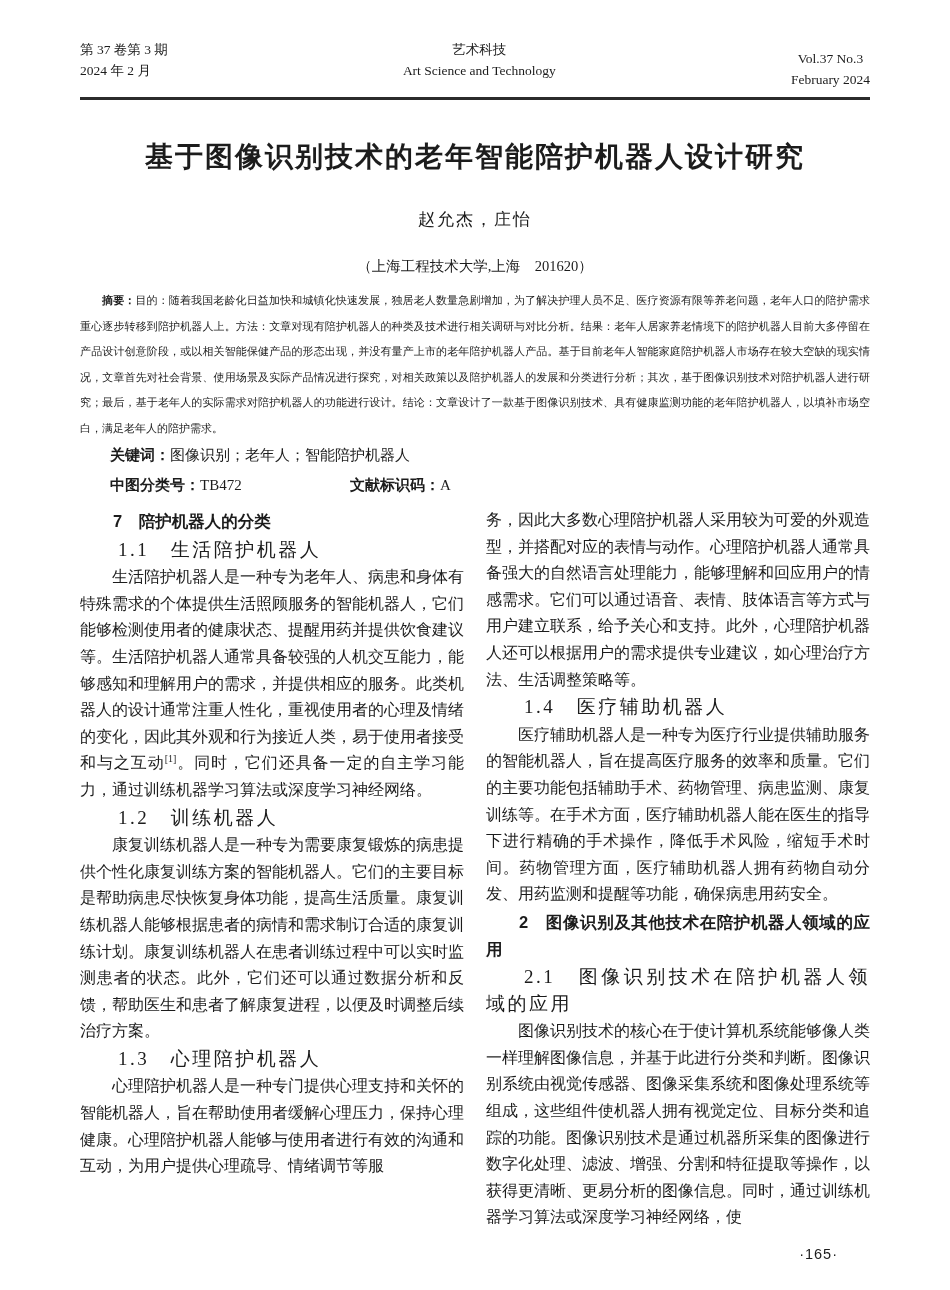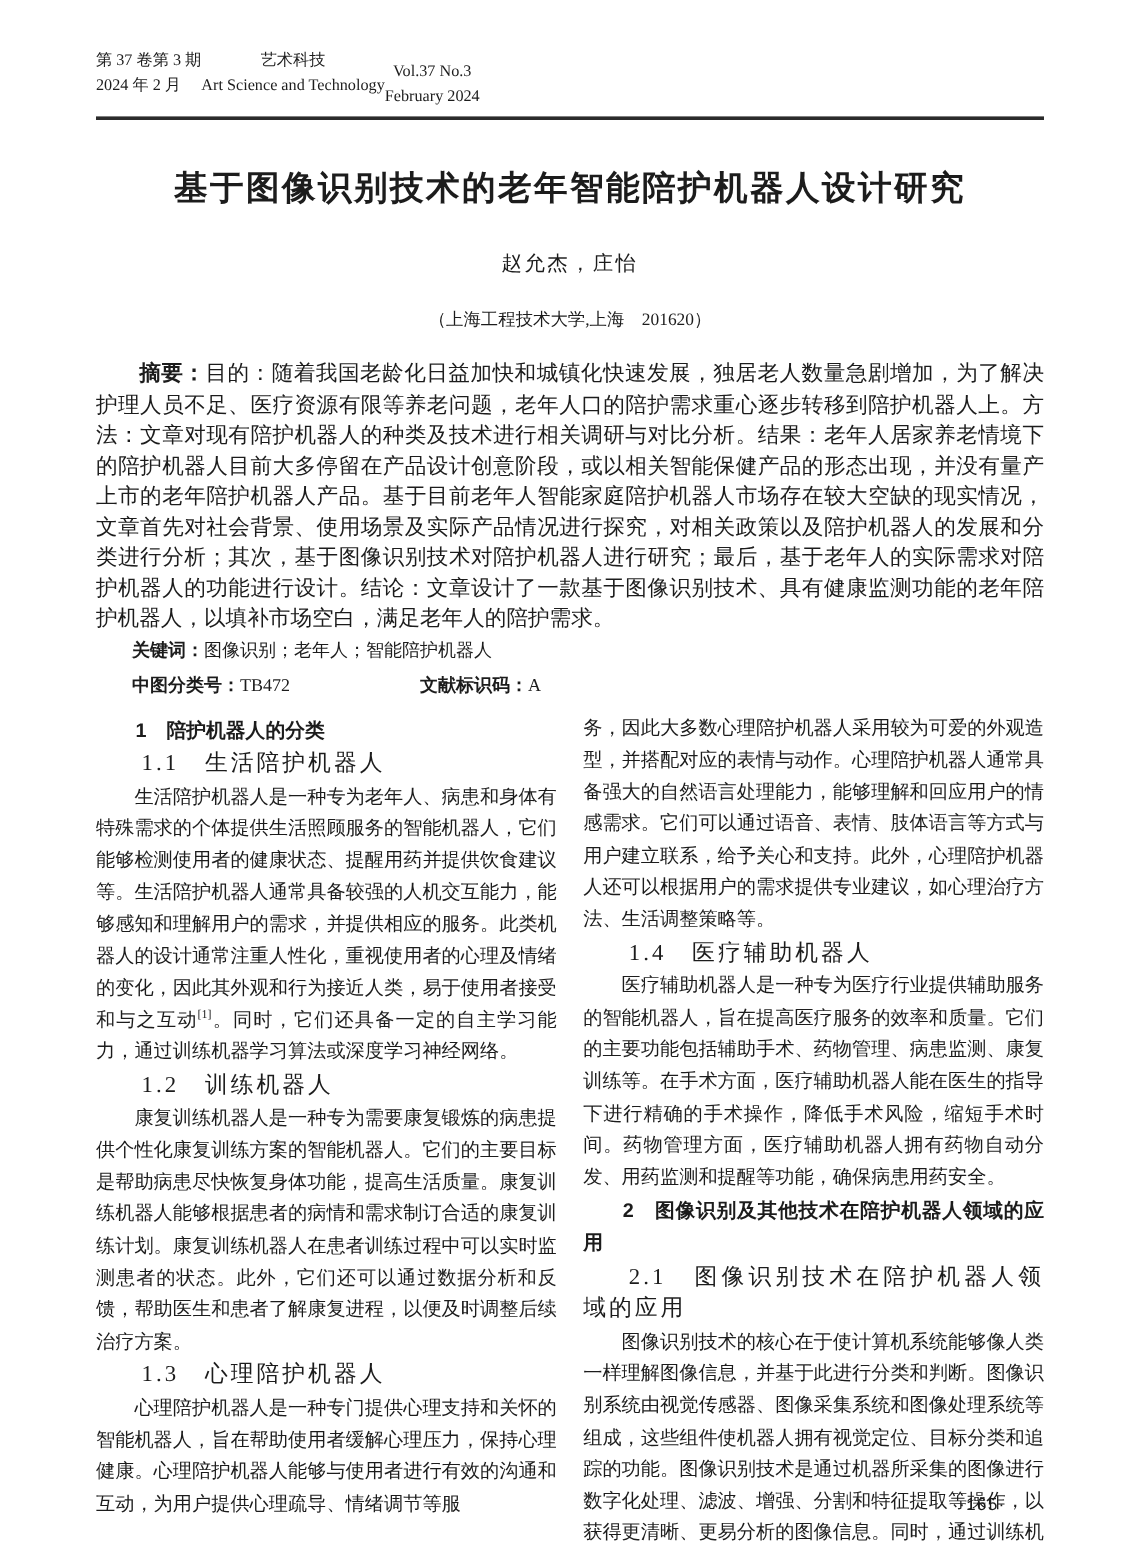--- a/index.html
+++ b/index.html
@@ -10,40 +10,40 @@
     background:#ffffff;
     font-family:"Liberation Serif","DejaVu Serif",serif;
     color:#1c1c1c;
     overflow:hidden;
   }
   .content { margin:0 80px; width:790px; }
 
   
   .jheader {
     padding-top:30px;
-    display:flex; justify-content:flex-start; align-items:center;
+    display:flex; justify-content:space-between; align-items:center;
     font-size:13.5px; line-height:21px;
   }
   .jheader .left  { text-align:left; }
   .jheader .mid   { text-align:center; }
   .jheader .right { text-align:center;margin-top:18px; }
   .jrule { margin-top:7px; border-bottom:3px solid #2b2b2b; }
 
   
   .title {
     margin-top:38px; text-align:center;
     font-family:"Liberation Sans","DejaVu Sans",sans-serif;
     font-weight:bold; font-size:28px; letter-spacing:2px;
   }
   .authors { margin-top:32px; text-align:center; font-size:17px; letter-spacing:2px; }
   .affil   { margin-top:26px; text-align:center; font-size:14.5px; }
 
   
   .abstract {
-    margin-top:23px; font-size:18px; line-height:25.5px;
+    margin-top:12px; font-size:11px; line-height:25.5px;
     text-align:justify; text-indent:2em;
   }
   .blabel {
     font-family:"Liberation Sans","DejaVu Sans",sans-serif;
     font-weight:bold; font-style:normal;text-align:right;
   }
   .keywords { margin-top:1px; font-size:15px; line-height:25.5px; text-indent:2em; }
   .metarow {
     margin-top:3px; font-size:15px; line-height:25.5px;
     display:flex; padding-left:2em;
@@ -106,21 +106,21 @@
     <div class="keywords"><span class="blabel">关键词：</span><span>图像识别；老年人；智能陪护机器人</span></div>
 
     <div class="metarow">
       <span class="m1"><span class="blabel">中图分类号：</span><span>TB472</span></span>
       <span class="m2"><span class="blabel">文献标识码：</span><span>A</span></span>
     </div>
 
     <div class="columns">
 
       <div class="col">
-        <div class="sec-heading">1　陪护机器人的分类</div>
+        <div class="sec-heading">7　陪护机器人的分类</div>
         <div class="sub-heading">1.1　生活陪护机器人</div>
         <p><span>生活陪护机器人是一种专为老年人、病患和身体有特殊需求的个体提供生活照顾服务的智能机器人，它们能够检测使用者的健康状态、提醒用药并提供饮食建议等。生活陪护机器人通常具备较强的人机交互能力，能够感知和理解用户的需求，并提供相应的服务。此类机器人的设计通常注重人性化，重视使用者的心理及情绪的变化，因此其外观和行为接近人类，易于使用者接受和与之互动</span><sup>[1]</sup><span>。同时，它们还具备一定的自主学习能力，通过训练机器学习算法或深度学习神经网络。</span></p>
         <div class="sub-heading">1.2　训练机器人</div>
         <p>康复训练机器人是一种专为需要康复锻炼的病患提供个性化康复训练方案的智能机器人。它们的主要目标是帮助病患尽快恢复身体功能，提高生活质量。康复训练机器人能够根据患者的病情和需求制订合适的康复训练计划。康复训练机器人在患者训练过程中可以实时监测患者的状态。此外，它们还可以通过数据分析和反馈，帮助医生和患者了解康复进程，以便及时调整后续治疗方案。</p>
         <div class="sub-heading">1.3　心理陪护机器人</div>
         <p>心理陪护机器人是一种专门提供心理支持和关怀的智能机器人，旨在帮助使用者缓解心理压力，保持心理健康。心理陪护机器人能够与使用者进行有效的沟通和互动，为用户提供心理疏导、情绪调节等服</p>
       </div>
 
       <div class="col">
         <p style="text-indent:0;">务，因此大多数心理陪护机器人采用较为可爱的外观造型，并搭配对应的表情与动作。心理陪护机器人通常具备强大的自然语言处理能力，能够理解和回应用户的情感需求。它们可以通过语音、表情、肢体语言等方式与用户建立联系，给予关心和支持。此外，心理陪护机器人还可以根据用户的需求提供专业建议，如心理治疗方法、生活调整策略等。</p>

